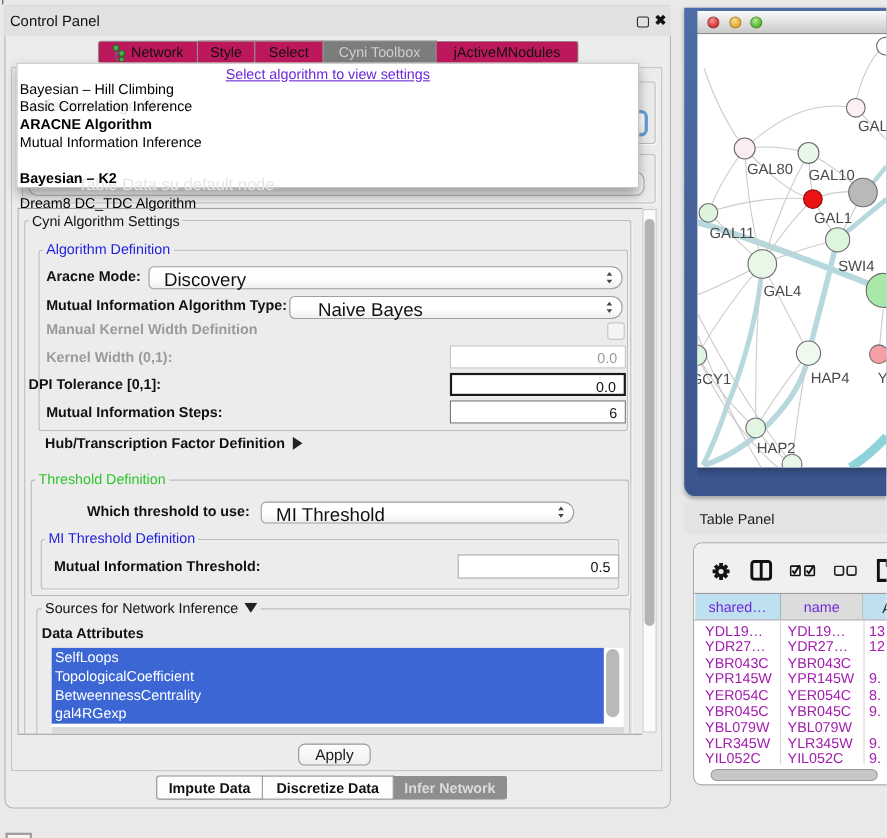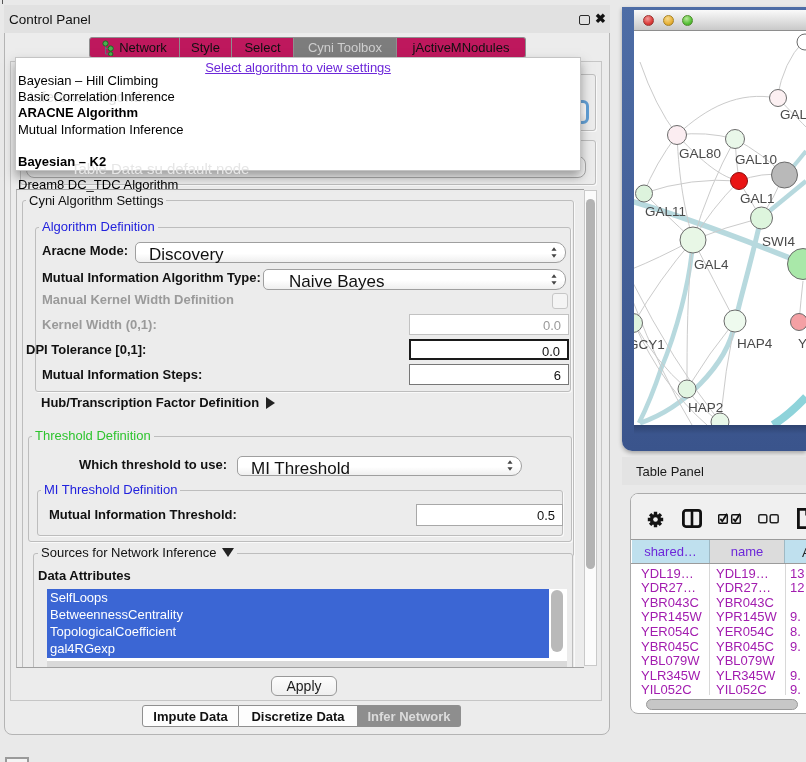--- a/index.html
+++ b/index.html
@@ -138,22 +138,22 @@
     <div class="lbl" style="left:32px;top:317px;">Mutual Information Threshold:</div>
     <div class="field" style="left:399px;top:314px;width:147px;height:22px;">0.5</div>
 
     <div class="groupline" style="left:16px;top:363px;width:538px;height:130px;"></div>
     <div class="gtitle" style="left:21px;top:355px;">Sources for Network Inference <svg width="12" height="9" viewBox="0 0 12 9" style="margin-left:2px;">
         <path d="M0 0h12L6 9z" fill="#222"></path>
       </svg></div>
     <div class="lbl" style="left:21px;top:378px;">Data Attributes</div>
     <div class="bluelist" style="left:30px;top:399px;width:502px;height:69px;">
       <div>SelfLoops</div>
+      <div>TopologicalCoefficient</div>
       <div>BetweennessCentrality</div>
-      <div>TopologicalCoefficient</div>
       <div>gal4RGexp</div>
     </div>
     <div class="abs" style="left:532px;top:399px;width:18px;height:69px;background:#fff;"></div>
     <div class="abs" style="left:534px;top:400px;width:12px;height:62px;background:#b9b9b9;border-radius:6px;"></div>
     <div class="abs" style="left:30px;top:468px;width:520px;height:3px;background:#fff;"></div>
     <div class="abs" style="left:30px;top:471px;width:520px;height:6px;background:#d9d9d9;"></div>
   </div>
   <div class="abs" id="vsb"></div>
   <div class="abs" style="left:586px;top:199px;width:9px;height:370px;background:#b3b3b3;border-radius:5px;"></div>
 

